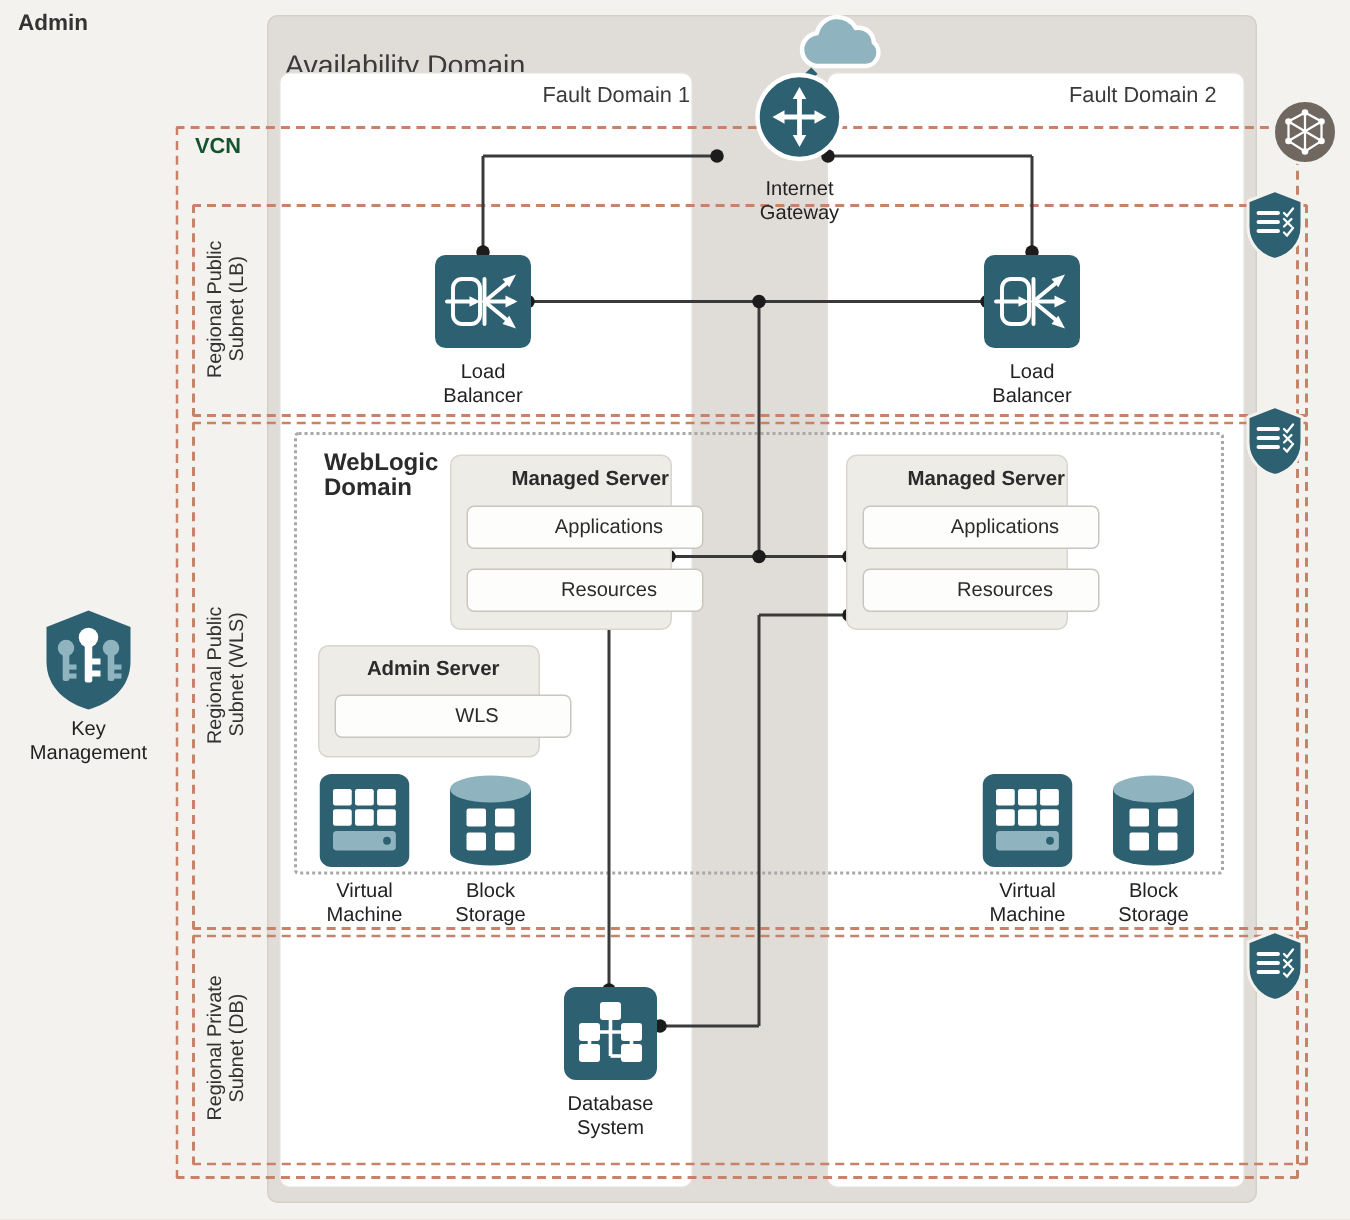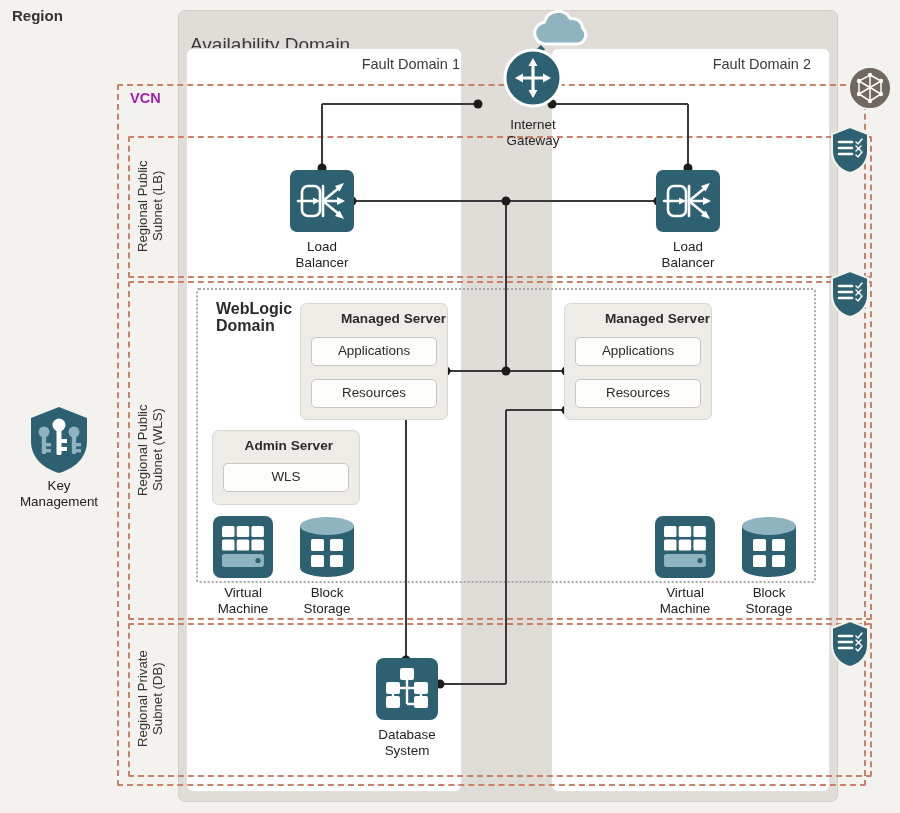--- a/index.html
+++ b/index.html
@@ -37,21 +37,21 @@
   #fd2-title{left:534px;width:277px;}
 
   
   .dashbox{position:absolute;border:2px dashed #c8826a;border-radius:2px;background:transparent;}
   #vcn{left:117px;top:84px;width:745px;height:698px;}
   #sub-lb{left:128px;top:136px;width:740px;height:138px;}
   #sub-wls{left:128px;top:281px;width:740px;height:335px;}
   #sub-db{left:128px;top:623px;width:740px;height:150px;}
 
   .vcn-label{
-    position:absolute;left:130px;top:90px;font-size:14.5px;font-weight:bold;color:#a21caf;
+    position:absolute;left:130px;top:90px;font-size:14.5px;font-weight:bold;color:#14532d;
   }
   .vlabel{
     position:absolute;
     font-size:13.2px;color:#333;line-height:15px;text-align:center;
     writing-mode:vertical-rl;transform:rotate(180deg);
     white-space:pre-line;
   }
   #lbl-lb{left:135px;top:150px;height:112px;}
   #lbl-wls{left:135px;top:300px;height:300px;}
   #lbl-db{left:135px;top:638px;height:122px;}
@@ -72,21 +72,21 @@
   }
   #ms1{left:300px;top:303px;width:146px;height:115px;}
   #ms2{left:564px;top:303px;width:146px;height:115px;}
   #adm{left:212px;top:430px;width:146px;height:73px;}
   .srv-title{position:absolute;font-size:13.6px;font-weight:bold;color:#2b2b2b;text-align:right;}
   #ms1-title{left:300px;top:311px;width:146px;}
   #ms2-title{left:564px;top:311px;width:146px;}
   #adm-title{left:212px;top:438px;width:121px;}
   .subbox{
     position:absolute;background:#fdfdfc;border:1px solid #c9c6c0;border-radius:5px;
-    font-size:13.4px;color:#2b2b2b;text-align:center;line-height:25px;
+    font-size:13.4px;color:#2b2b2b;text-align:center;line-height:25px;padding-left:32px;
   }
   #ms1-app{left:311px;top:337px;width:124px;height:27px;}
   #ms1-res{left:311px;top:379px;width:124px;height:27px;}
   #ms2-app{left:575px;top:337px;width:124px;height:27px;}
   #ms2-res{left:575px;top:379px;width:124px;height:27px;}
   #adm-wls{left:223px;top:463px;width:124px;height:27px;}
 
   
   .icon-wrap{position:absolute;text-align:center;}
   .icon-cap{
@@ -97,21 +97,21 @@
   #wires{position:absolute;left:0;top:0;width:900px;height:813px;pointer-events:none;}
 
   
   .shield{position:absolute;}
 </style>
 </head>
 <body>
 
 <div id="canvas">
 
-  <div class="region-label">Region</div>
+  <div class="region-label">Admin</div>
 
   <div class="ad-box"></div>
   <div class="ad-label">Availability Domain</div>
 
   <div class="fd-box" id="fd1"></div>
   <div class="fd-box" id="fd2"></div>
   <div class="fd-title" id="fd1-title">Fault Domain 1</div>
   <div class="fd-title" id="fd2-title">Fault Domain 2</div>
 
   <div class="dashbox" id="vcn"></div>

